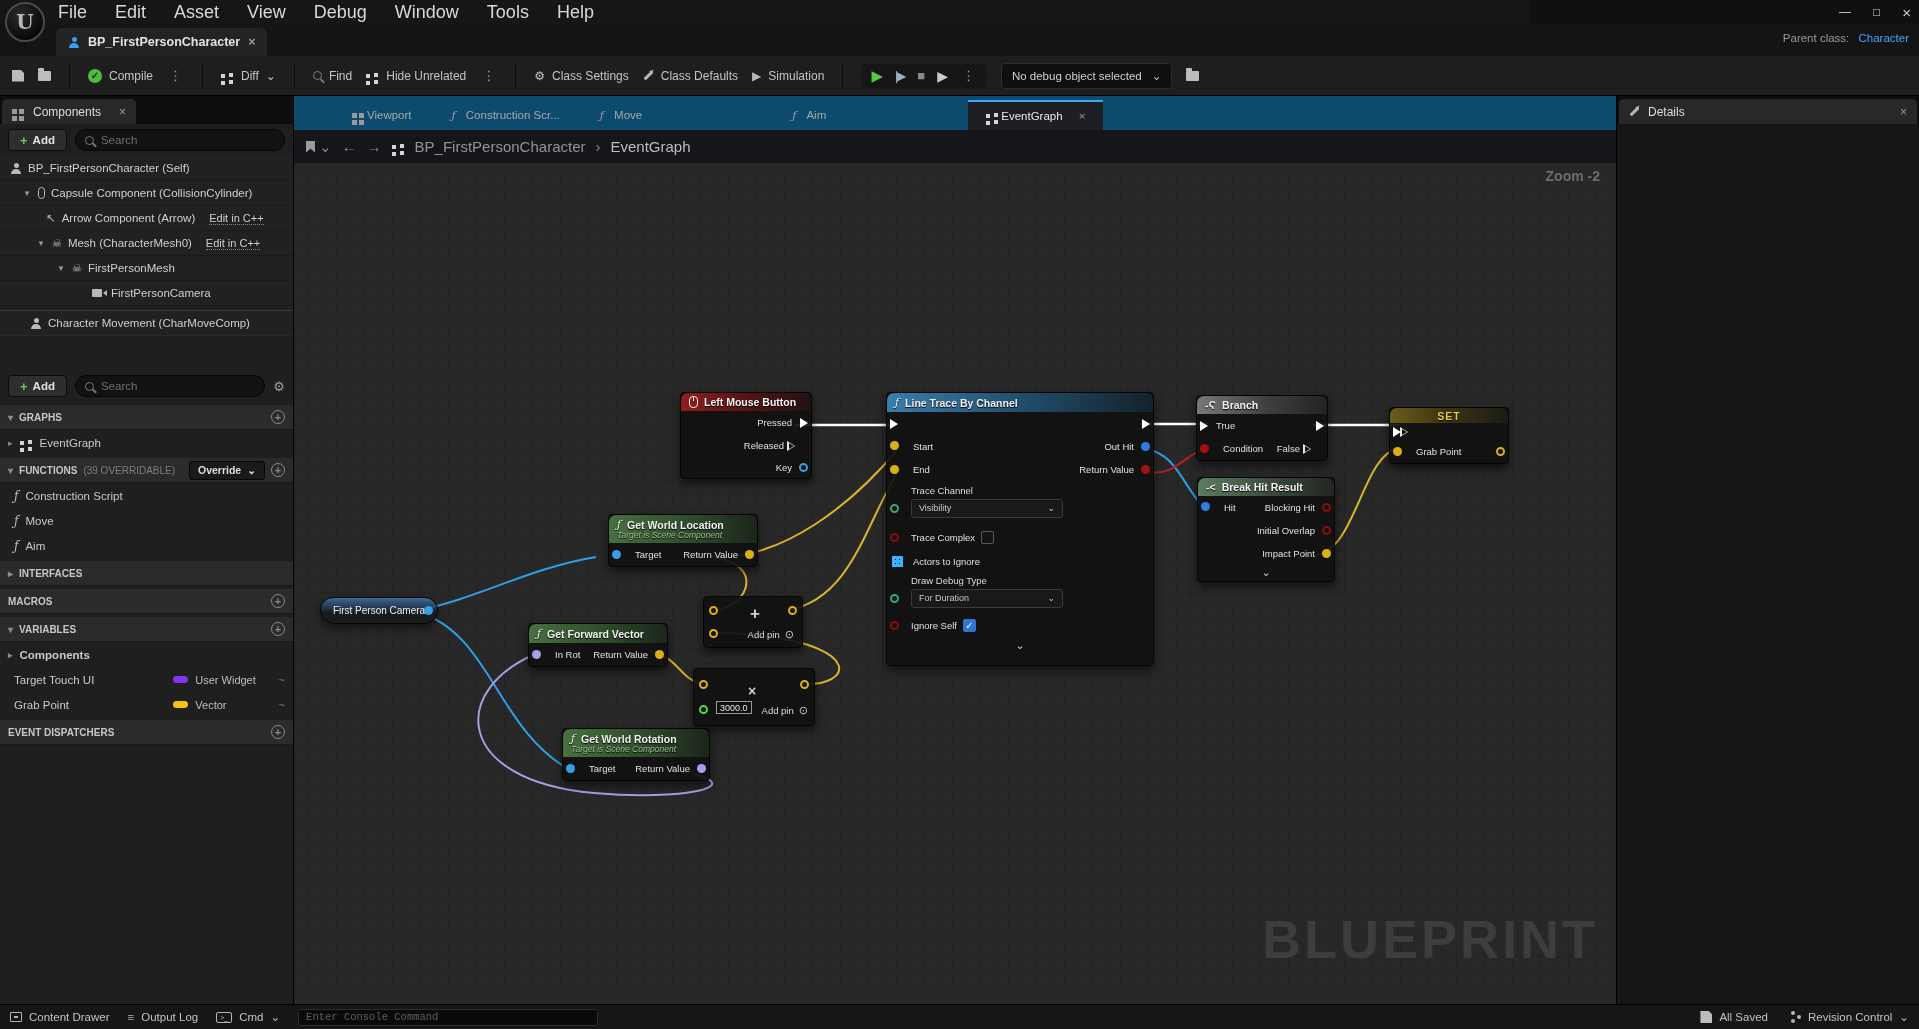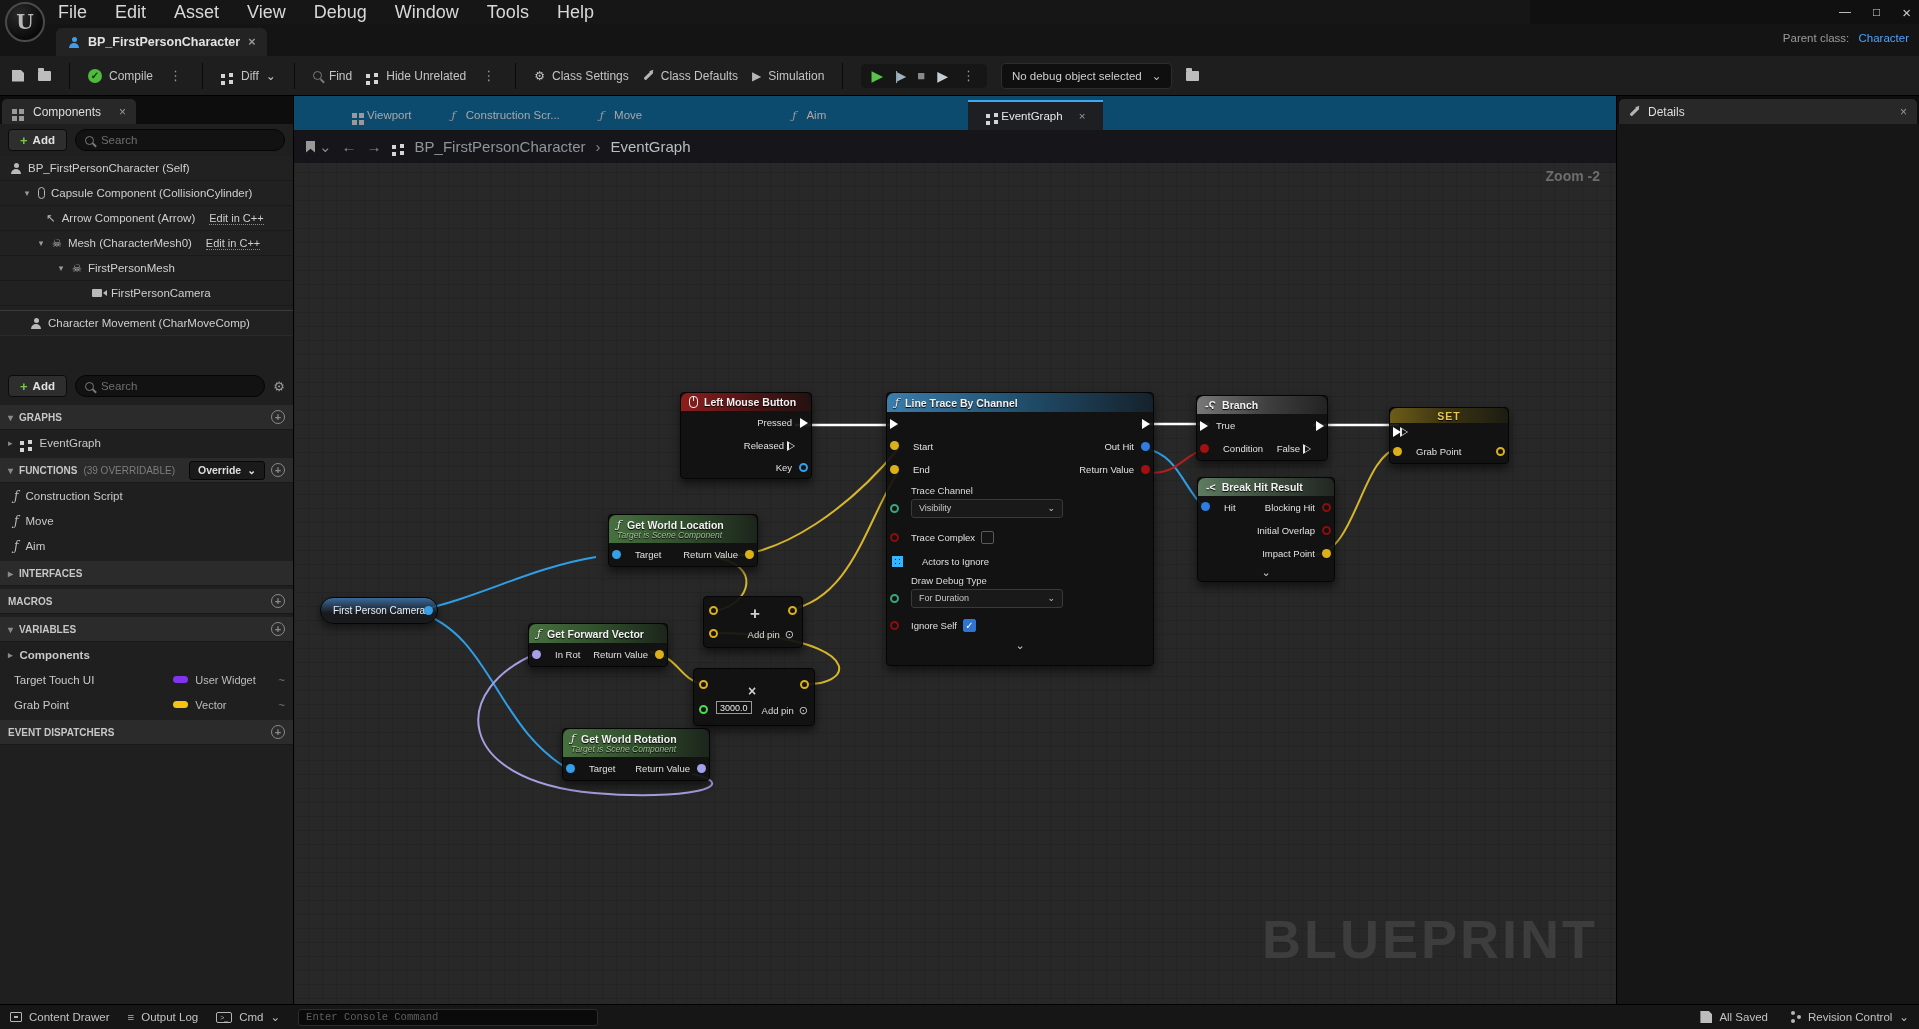--- a/index.html
+++ b/index.html
@@ -482,21 +482,21 @@
             <span class="g-chevd"></span>
           </span>
       </div>
       <div class="prow l" style="height:26px;margin-top:4px">
         <span class="cpin h pin-l" style="--c:#8b0d0d"></span>
         <span class="plabel" style="margin-left:11px">Trace Complex</span>
         <span class="cb"></span>
       </div>
       <div class="prow l" style="height:22px">
         <span class="ic-array pin-l" style="left:5px"></span>
-        <span class="plabel" style="margin-left:22px">Actors to Ignore</span>
+        <span class="plabel" style="margin-left:13px">Actors to Ignore</span>
       </div>
       <div class="fieldlbl" style="margin-top:3px">Draw Debug Type</div>
       <div class="prow l" style="height:24px">
         <span class="cpin h pin-l" style="--c:#36a878"></span>
         <span class="dd" style="margin-left:11px">
             <span>For Duration</span>
             <span class="g-chevd"></span>
           </span>
       </div>
       <div class="prow l" style="height:26px;margin-top:2px">

